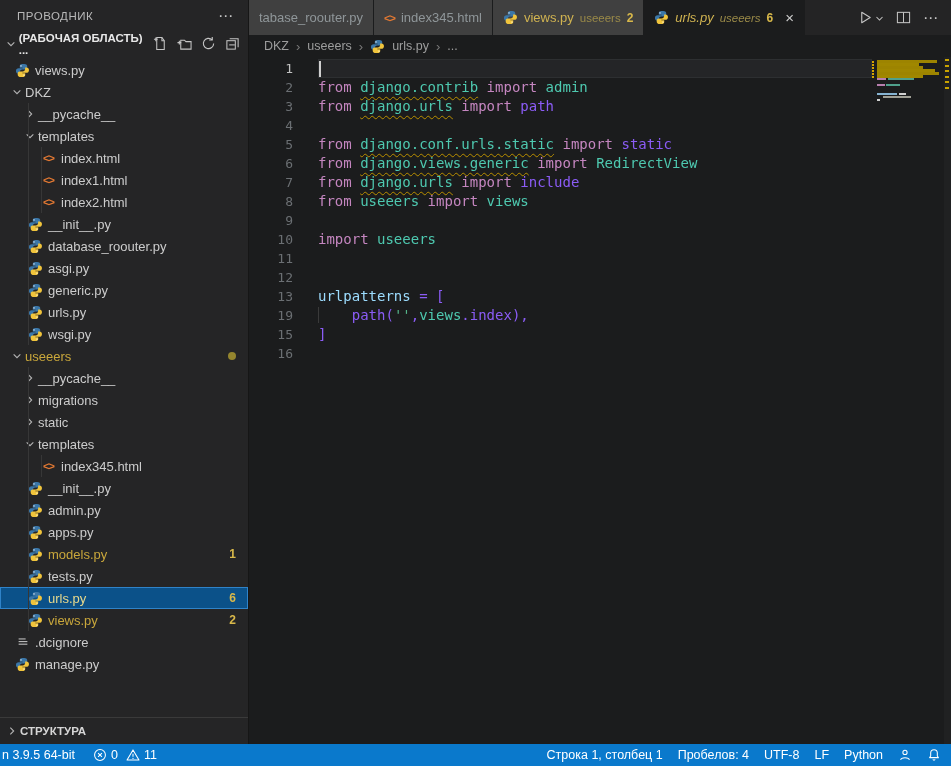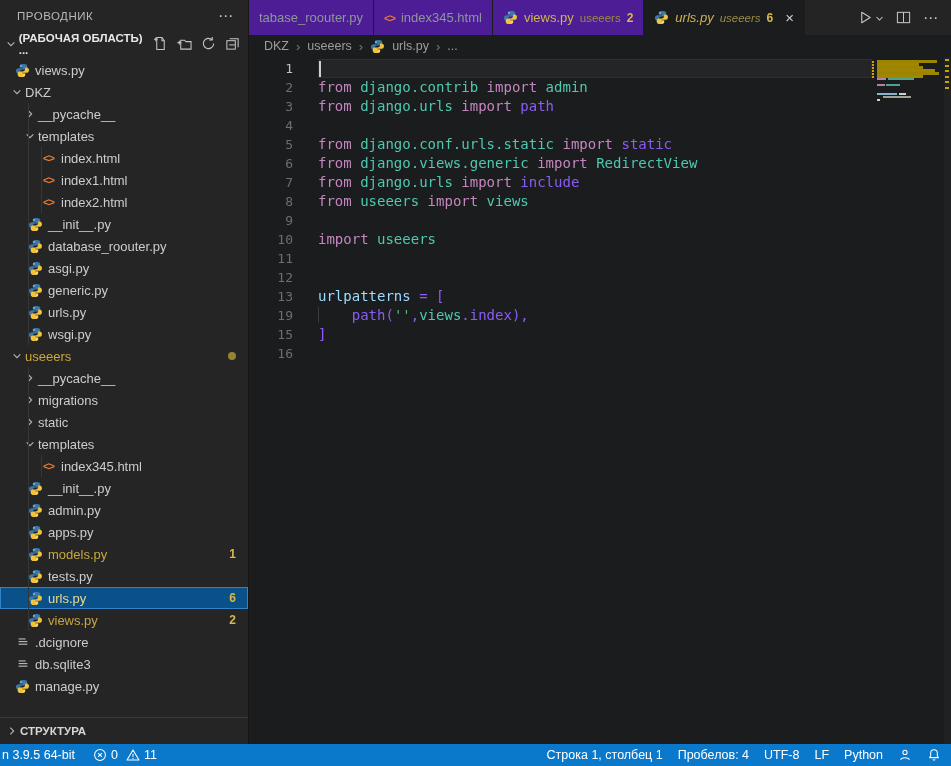--- a/index.html
+++ b/index.html
@@ -27,21 +27,21 @@
   .row .wdot { margin-left:auto; margin-right:12px; width:8px; height:8px; border-radius:50%; background:#94852e; }
   .row.selected { background:#0b5189; box-shadow:inset 0 0 0 1px #2f83c9; }
   .row.selected .label { color:#e8d98c; }
   .htmlglyph { color:#e37933; font-weight:bold; font-size:11px; letter-spacing:-1px; }
   .outline { position:absolute; bottom:0; left:0; right:0; height:27px; border-top:1px solid #3a3a3a; display:flex; align-items:center; padding-left:4px; font-size:11.5px; font-weight:bold; color:#d6d6d6; background:#252526; }
   .outline .chev-sm { width:16px; display:flex; justify-content:center; }
 
   
   .editor { position:absolute; left:249px; top:0; right:0; height:744px; background:#1b1c1d; }
   .tabbar { height:35px; background:#242425; display:flex; align-items:stretch; }
-  .tab { display:flex; align-items:center; gap:6px; padding:0 10px; font-size:13px; color:#8f9699; background:#4c1d95; border-right:1px solid #1b1c1d; cursor:pointer; white-space:nowrap; }
+  .tab { display:flex; align-items:center; gap:6px; padding:0 10px; font-size:13px; color:#8f9699; background:#404040; border-right:1px solid #1b1c1d; cursor:pointer; white-space:nowrap; }
   .tab .ticon { display:flex; }
   .tab .tdesc { font-size:11.5px; color:#9a8a48; }
   .tab .tbadge { font-weight:bold; color:#d8b84a; font-size:12px; }
   .tab.active { background:#1b1c1d; }
   .tab.active .tlabel, .tab.active .tdesc { font-style:italic; }
   .tab.warn .tlabel { color:#d0b351; }
   .tab .tclose { margin-left:6px; color:#cccccc; font-size:15px; line-height:1; }
   .tab-actions { margin-left:auto; display:flex; align-items:center; gap:12px; padding:0 12px; color:#c5c5c5; }
   .tab-actions .abtn { display:flex; align-items:center; cursor:pointer; }
   .run-wrap { display:flex; align-items:center; gap:2px; }
@@ -51,21 +51,21 @@
 
   .code { position:absolute; top:57px; left:0; right:0; bottom:0; font-family:"DejaVu Sans Mono","Liberation Mono",monospace; font-size:14px; line-height:19px; padding-top:2px; }
   .cline { display:flex; height:19px; }
   .cline .num { width:44px; text-align:right; color:#6b6f73; font-size:13px; flex:none; line-height:19px; }
   .cline.current .num { color:#c2c2c2; }
   .cline .ct { position:relative; flex:1; margin-right:79px; padding-left:25px; white-space:pre; }
   .curbg { position:absolute; left:25px; right:0; top:0; bottom:0; background:#242527; border:1px solid #2d2f31; }
   .caret { position:absolute; left:0; top:1px; width:1.5px; height:16px; background:#cfcfcf; }
   .tk-k { color:#C586C0; } .tk-m { color:#4EC9B0; } .tk-p { color:#8b5cf6; }
   .tk-v { color:#9CDCFE; } .tk-s { color:#55b68a; }
-  .sq { text-decoration-style:wavy; text-decoration-color:#b98f00; text-decoration-thickness:1px; text-underline-offset:4px; }
+  .sq { text-decoration:underline; text-decoration-style:wavy; text-decoration-color:#b98f00; text-decoration-thickness:1px; text-underline-offset:4px; }
   .tk-ind { box-shadow:inset 1px 0 0 #3a3a3a; }
 
   .minimap { position:absolute; top:57px; right:7px; width:72px; height:300px; }
   .minimap .bar { position:absolute; }
   .ruler { position:absolute; top:57px; right:0; width:7px; bottom:0; background:#202122; }
   .ruler .mark { position:absolute; background:#c8a300; }
 
   
   .statusbar { position:absolute; left:0; bottom:0; width:951px; height:22px; background:#0a79cc; color:#ffffff; display:flex; align-items:center; font-size:12.5px; }
   .sb-left { display:flex; align-items:center; gap:18px; padding-left:2px; }
@@ -443,34 +443,20 @@
           <span class="ficon">
             <svg width="14" height="14" viewBox="0 0 16 16">
               <g stroke="#b9b9b9" stroke-width="1.3">
                 <line x1="3" y1="4.5" x2="11" y2="4.5"></line>
                 <line x1="3" y1="7.5" x2="13" y2="7.5"></line>
                 <line x1="3" y1="10.5" x2="13" y2="10.5"></line>
               </g>
             </svg>
           </span>
           <span class="label">.dcignore</span>
-        </div>
-        <div class="row">
-          <span style="width:8px;flex:none"></span>
-          <span class="fspace"></span>
-          <span class="ficon">
-            <svg width="14" height="14" viewBox="0 0 16 16">
-              <g stroke="#b9b9b9" stroke-width="1.3">
-                <line x1="3" y1="4.5" x2="11" y2="4.5"></line>
-                <line x1="3" y1="7.5" x2="13" y2="7.5"></line>
-                <line x1="3" y1="10.5" x2="13" y2="10.5"></line>
-              </g>
-            </svg>
-          </span>
-          <span class="label">db.sqlite3</span>
         </div>
         <div class="row">
           <span style="width:8px;flex:none"></span>
           <span class="fspace"></span>
           <span class="ficon">
             <svg width="15" height="15" viewBox="0 0 16 16">
               <path fill="#3b77a8" d="M7.9 1C6.1 1 5.1 1.9 5.1 3.2V5h3.1v.6H3.9C2.2 5.6 1 6.7 1 8.4s1.1 2.9 2.7 2.9h1.4V9.6c0-1.5 1.2-2.6 2.7-2.6h3.3c1 0 1.9-.9 1.9-2V3.2C13 1.9 11.7 1 9.9 1z"></path>
               <circle fill="#fff" cx="6.4" cy="3.1" r=".75"></circle>
               <path fill="#f0c43c" d="M8.1 15c1.8 0 2.8-.9 2.8-2.2V11H7.8v-.6h4.2c1.7 0 2.9-1.1 2.9-2.8S13.8 4.7 12.2 4.7h-1.4v1.7c0 1.5-1.2 2.6-2.7 2.6H4.8c-1 0-1.9.9-1.9 2v1.8C3 14.1 4.3 15 6.1 15z"></path>
               <circle fill="#fff" cx="9.6" cy="12.9" r=".75"></circle>

